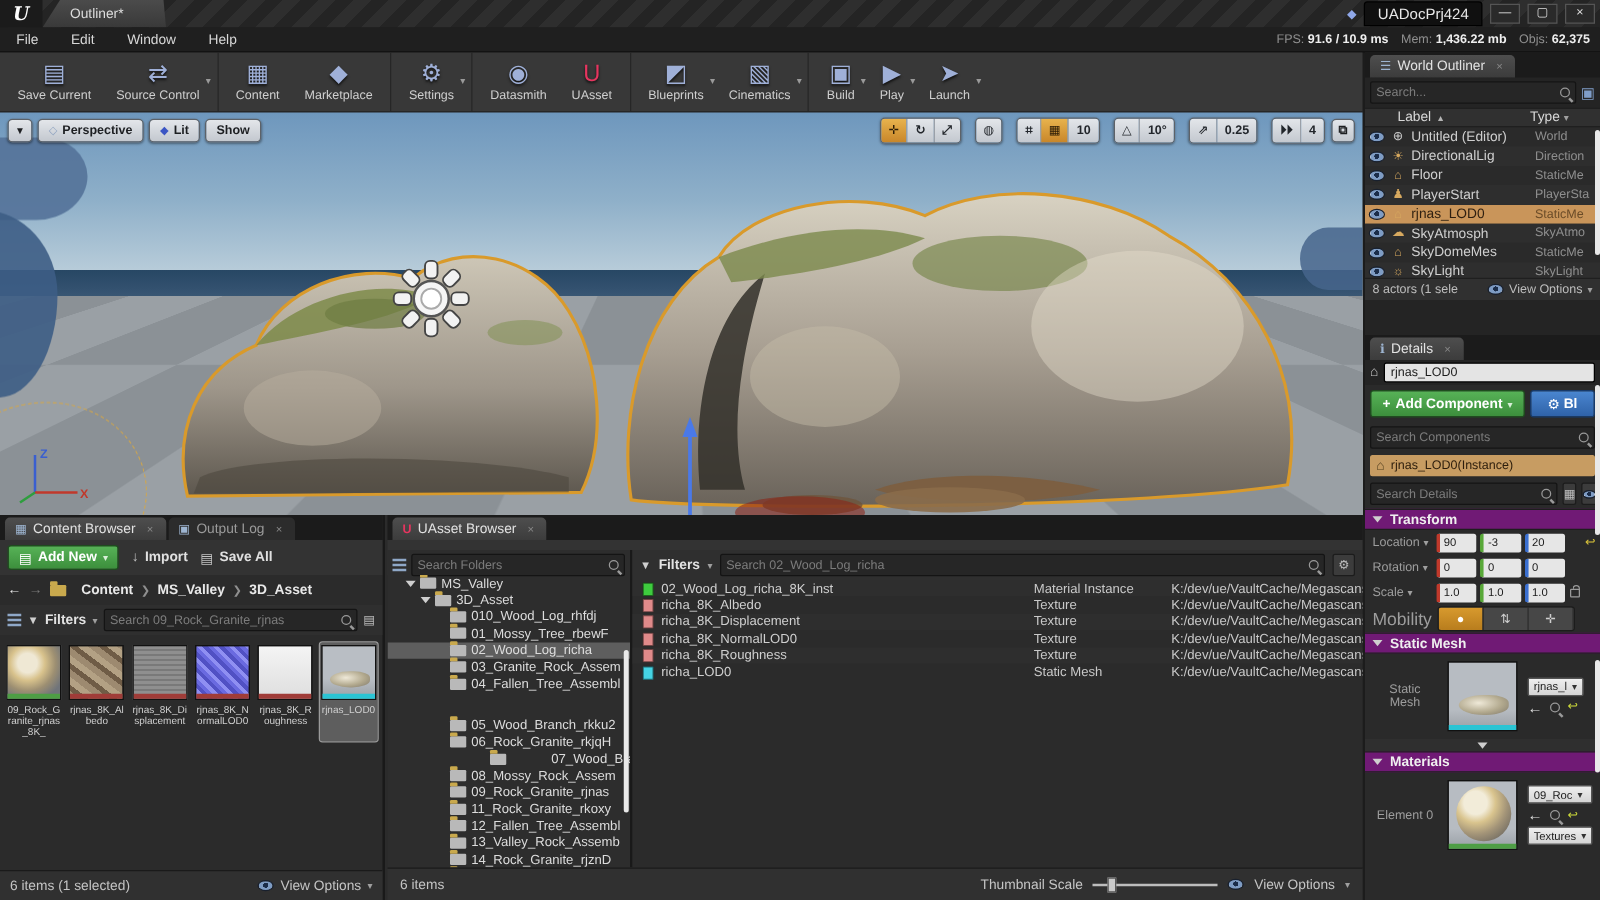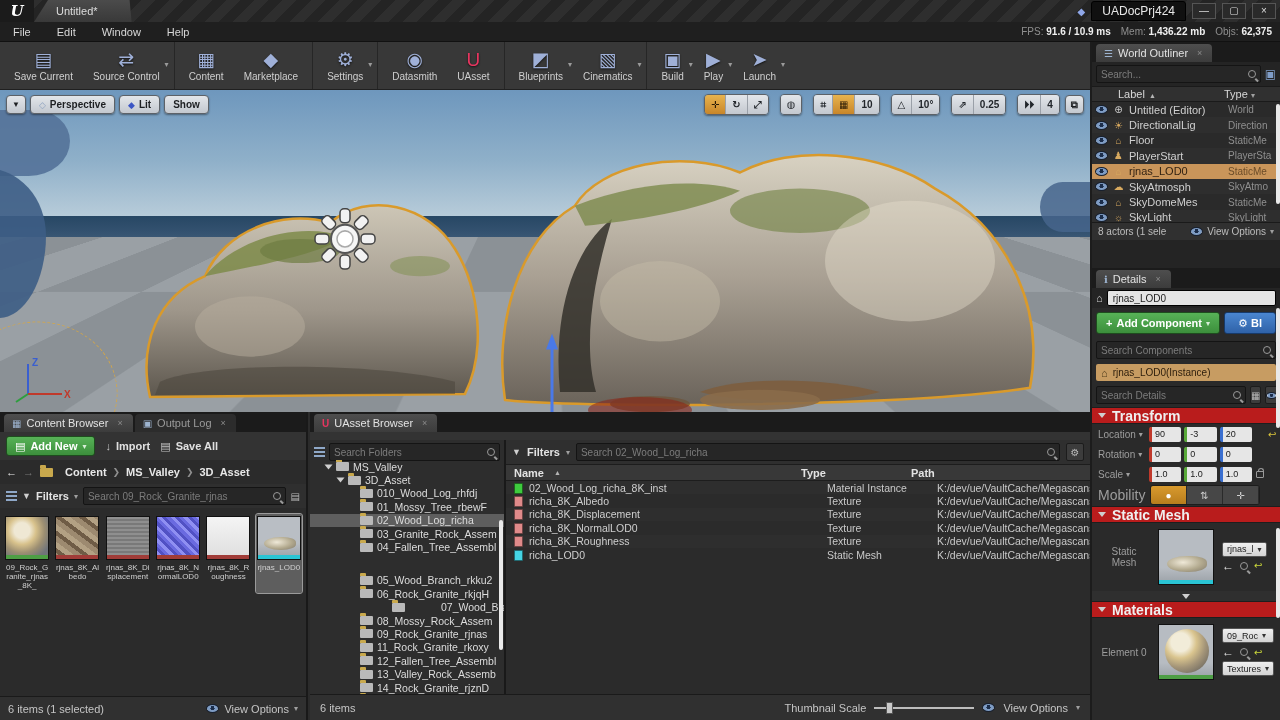--- a/index.html
+++ b/index.html
@@ -124,22 +124,22 @@
   .btn-green{flex:1;background:linear-gradient(#57b257,#3c8f3c);border:1px solid #1e4d1e;border-radius:3px;
     color:#fff;font-weight:bold;display:flex;align-items:center;justify-content:center;gap:4px;height:22px;font-size:11px;}
   .btn-blue{width:52px;background:linear-gradient(#4a86d0,#2f62a8);border:1px solid #173a6a;border-radius:3px;
     color:#fff;font-weight:bold;display:flex;align-items:center;justify-content:center;gap:3px;height:22px;font-size:11px;}
   .comp-row{margin:2px 4px;background:#c79c62;color:#2c1d0c;border-radius:2px;height:17px;
     display:flex;align-items:center;gap:5px;padding:0 5px;font-size:10px;}
   .comp-row .house{color:#54401f;}
   .sd-row{display:flex;align-items:center;gap:4px;padding:3px 4px;}
   .mini-btn{width:20px;height:18px;background:#3c3c3c;border:1px solid #1c1c1c;border-radius:2px;
     display:flex;align-items:center;justify-content:center;color:#b9b9b9;font-size:10px;}
-  .sec-head{display:flex;align-items:center;gap:6px;background:#b91c1c;border-top:1px solid #1e1e1e;
-    border-bottom:1px solid #1e1e1e;height:17px;padding:0 6px;color:#efefef;font-weight:bold;font-size:14px;}
+  .sec-head{display:flex;align-items:center;gap:6px;background:#701a75;border-top:1px solid #1e1e1e;
+    border-bottom:1px solid #1e1e1e;height:17px;padding:0 6px;color:#efefef;font-weight:bold;font-size:11px;}
   .tri{width:0;height:0;border-left:4px solid transparent;border-right:4px solid transparent;
     border-top:5px solid #cfcfcf;}
   .trow{display:flex;align-items:center;height:20px;padding:0 2px 0 6px;gap:3px;}
   .trow .tl{width:48px;color:#9d9d9d;display:flex;align-items:center;gap:3px;font-size:10px;}
   .val{flex:1;display:flex;align-items:center;background:#e6e6e6;border-radius:2px;height:15px;
     color:#1a1a1a;font-size:9px;padding:0 3px;border-left:3px solid;overflow:hidden;min-width:0;}
   .val.x{border-color:#c0392b;} .val.y{border-color:#58a838;} .val.z{border-color:#3a6fd0;}
   .reset-icon{color:#d8c23a;font-size:10px;width:10px;visibility:hidden;}
   .trow.reset .reset-icon{visibility:visible;}
   .lock-icon{width:8px;height:7px;border:1.5px solid #9a9a9a;border-radius:1px;position:relative;margin:0 1px;visibility:hidden;flex:none;}
@@ -247,21 +247,21 @@
   .slider .knob{position:absolute;left:12px;top:-5px;width:7px;height:12px;background:#c9c9c9;border:1px solid #555;}
   .save-ic{color:#b9b9b9;font-size:10px;}
 </style>
 </head>
 <body>
 
 <div class="app">
 
   <div class="titlebar">
     <div class="ue-logo">U</div>
-    <div class="doc-tab">Untitled*</div>
+    <div class="doc-tab">Outliner*</div>
     <div class="tb-right">
       <span class="gem">◆</span>
       <div class="proj-badge">UADocPrj424</div>
       <div class="winbtn">—</div>
       <div class="winbtn">▢</div>
       <div class="winbtn">×</div>
     </div>
   </div>
 
   <div class="menubar">
@@ -991,28 +991,20 @@
           <div class="ua-filter">
             <span class="funnel">▼</span>
             <span class="filters-lbl">Filters</span>
             <span class="caret">▾</span>
             <div class="search-box" style="flex:1;">
               <input placeholder="Search 02_Wood_Log_richa" style="">
               <span class="mag"></span>
             </div>
             <span class="mini-btn" style="width:18px;">⚙</span>
           </div>
-          <div class="ua-cols">
-            <div class="cn">
-                <span>Name</span>
-                <span class="sortarrow">▲</span>
-              </div>
-            <div class="ct">Type</div>
-            <div class="cp">Path</div>
-          </div>
           <div>
 
               <div class="frow">
                 <span class="cn">
                   <span class="ficon" style="background: rgb(62, 203, 62);"></span>
                   <span>02_Wood_Log_richa_8K_inst</span>
                 </span>
                 <span class="ct">Material Instance</span>
                 <span class="cp">K:/dev/ue/VaultCache/Megascans_Valley/data/Content/M</span>
               </div>

